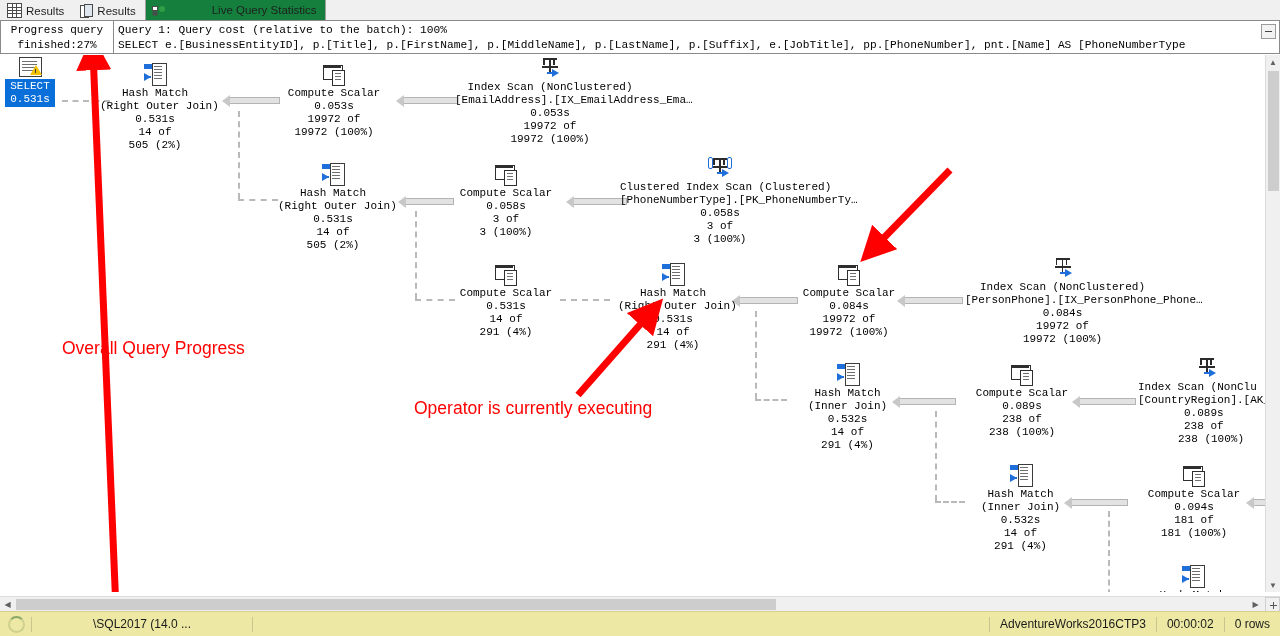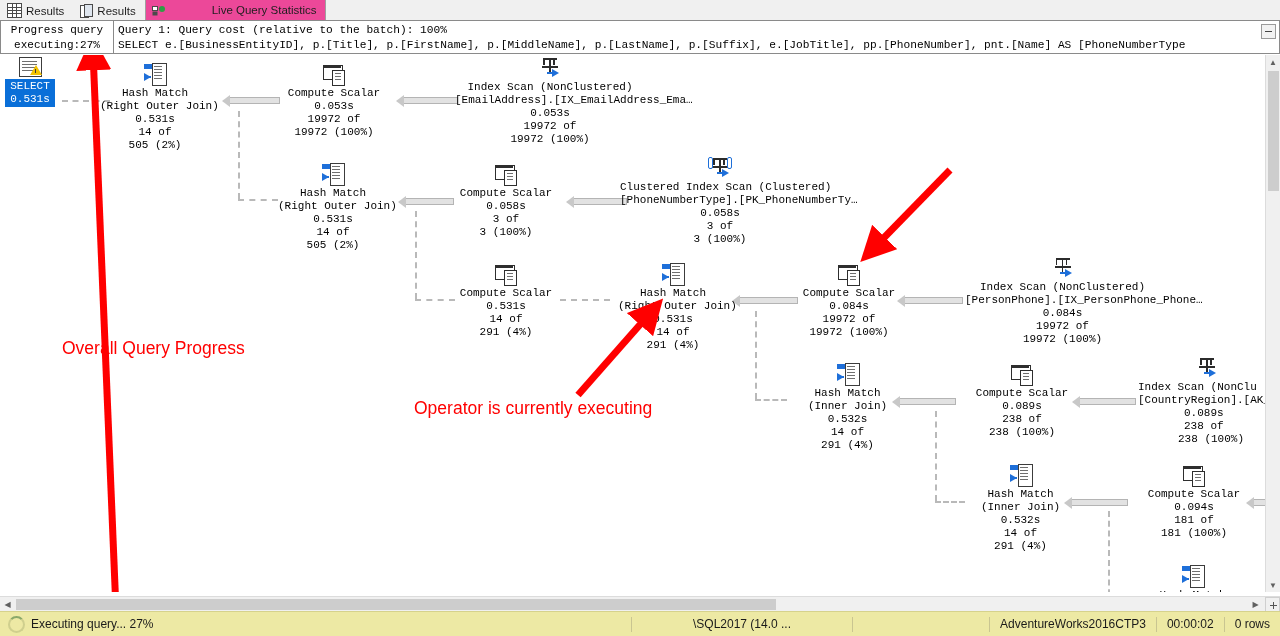--- a/index.html
+++ b/index.html
@@ -16,21 +16,21 @@
     background:#f0f0f0;border-bottom:1px solid #6d28d9;
     display:flex;align-items:flex-end;
   }
   .tab{
     height:19px;display:flex;align-items:center;gap:4px;
     padding:0 8px 0 6px;font-size:11.5px;color:#1e1e1e;
     border:1px solid transparent;border-bottom:none;
     background:transparent;white-space:nowrap;
   }
   .tab.sel{
-    background:#ec4899;border:1px solid #9f9f9f;border-bottom:1px solid #ffffff;
+    background:#15803d;border:1px solid #9f9f9f;border-bottom:1px solid #ffffff;
     height:20px;margin-bottom:-1px;gap:47px;
   }
   .tab .tico{width:13px;height:13px;display:inline-block;position:relative;flex:none;}
 
   
   .ico-grid{border:1.2px solid #4a4a4a;background:#fff;}
   .ico-grid:before{content:"";position:absolute;left:0;right:0;top:3px;height:1px;
     background:#4a4a4a;box-shadow:0 3px 0 #4a4a4a,0 6px 0 #4a4a4a;}
   .ico-grid:after{content:"";position:absolute;top:0;bottom:0;left:4px;width:1px;
     background:#4a4a4a;box-shadow:4px 0 0 #4a4a4a;}
@@ -177,21 +177,21 @@
   </div>
   <div class="tab sel">
     <span class="tico ico-live"></span>
     <span>Live Query Statistics</span>
   </div>
 </div>
 
 <div id="qhead">
   <div id="progbox">
     <span class="lbl">Progress query</span>
-    <span class="lbl">executing:27%</span>
+    <span class="lbl">finished:27%</span>
   </div>
   <div id="qtextbox">
     <div>Query 1: Query cost (relative to the batch): 100%</div>
     <div>SELECT e.[BusinessEntityID], p.[Title], p.[FirstName], p.[MiddleName], p.[LastName], p.[Suffix], e.[JobTitle], pp.[PhoneNumber], pnt.[Name] AS [PhoneNumberType</div>
   </div>
 </div>
 <div id="qcollapse"></div>
 
 <div id="canvas">
 
@@ -460,21 +460,20 @@
 
 <div id="hscroll">
   <div class="hbtn" style="left:0;">◀</div>
   <div id="hthumb"></div>
   <div class="hbtn" style="right:17px;">▶</div>
   <div id="hgrip"></div>
 </div>
 
 <div id="status">
   <div id="spin"></div>
-  <div class="scell" style="padding-left:0;width:590px;">Executing query... 27%</div>
   <div class="sdiv"></div>
   <div class="scell" style="width:200px;text-align:center;">\SQL2017 (14.0 ...</div>
   <div class="sdiv"></div>
   <div class="scell" style="flex:1;"></div>
   <div class="sdiv"></div>
   <div class="scell">AdventureWorks2016CTP3</div>
   <div class="sdiv"></div>
   <div class="scell">00:00:02</div>
   <div class="sdiv"></div>
   <div class="scell">0 rows</div>

